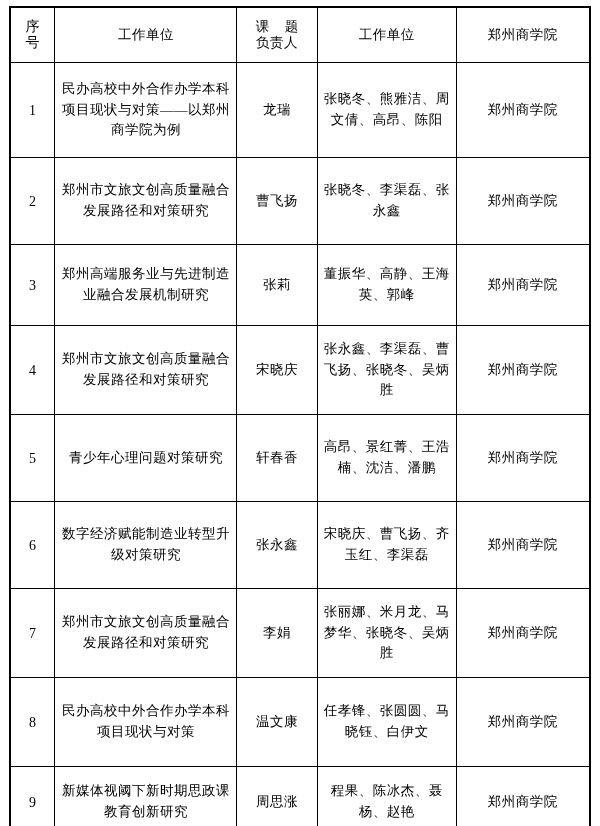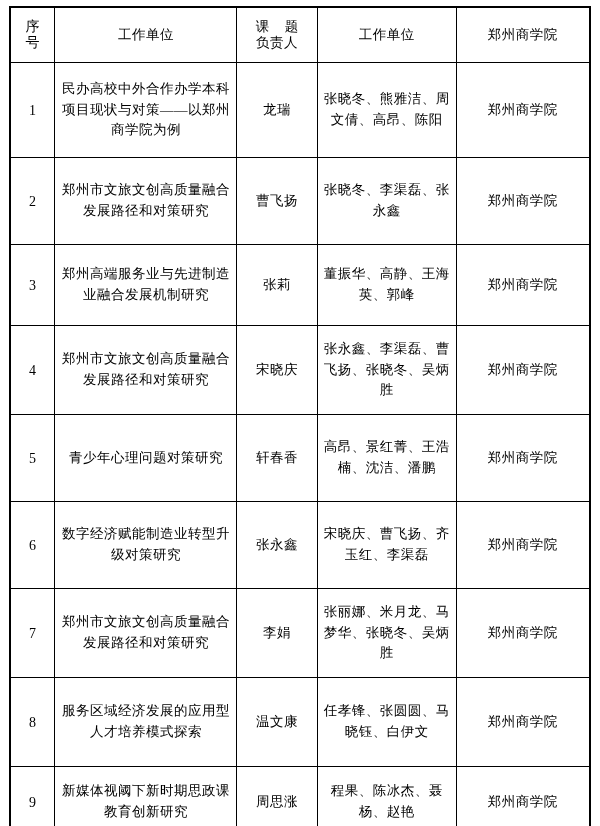--- a/index.html
+++ b/index.html
@@ -167,21 +167,21 @@
       </tr>
       <tr class="row-7">
         <td class="cell-no">7</td>
         <td class="cell-title">郑州市文旅文创高质量融合发展路径和对策研究</td>
         <td class="cell-leader">李娟</td>
         <td class="cell-members">张丽娜、米月龙、马梦华、张晓冬、吴炳胜</td>
         <td class="cell-unit">郑州商学院</td>
       </tr>
       <tr class="row-8">
         <td class="cell-no">8</td>
-        <td class="cell-title">服务区域经济发展的应用型人才培养模式探索</td>
+        <td class="cell-title">民办高校中外合作办学本科项目现状与对策</td>
         <td class="cell-leader">温文康</td>
         <td class="cell-members">任孝锋、张圆圆、马晓钰、白伊文</td>
         <td class="cell-unit">郑州商学院</td>
       </tr>
       <tr class="row-9">
         <td class="cell-no">9</td>
         <td class="cell-title">新媒体视阈下新时期思政课教育创新研究</td>
         <td class="cell-leader">周思涨</td>
         <td class="cell-members">程果、陈冰杰、聂杨、赵艳</td>
         <td class="cell-unit">郑州商学院</td>

